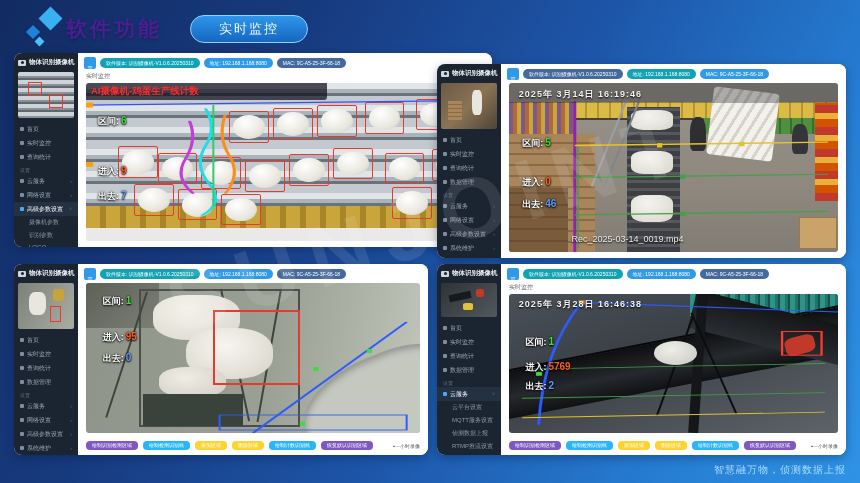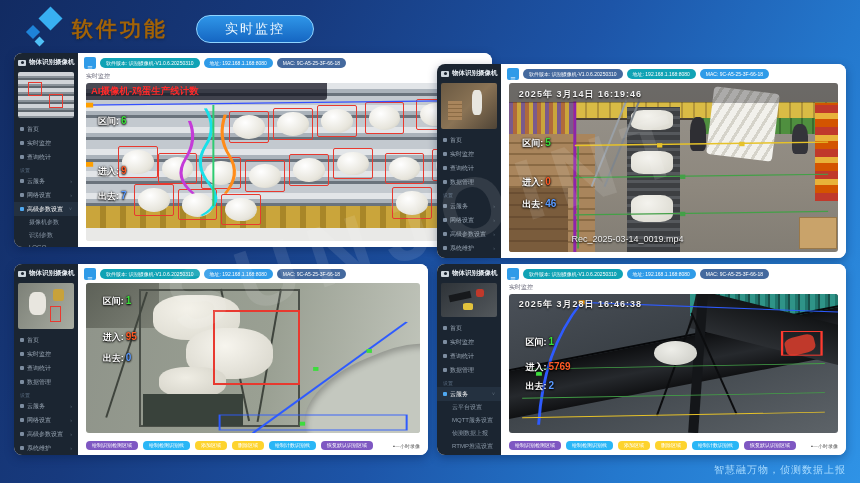--- a/index.html
+++ b/index.html
@@ -5,21 +5,21 @@
   html,body{margin:0;padding:0}
   body{width:860px;height:483px;overflow:hidden;position:relative;
        font-family:"Liberation Sans",sans-serif;
        background:linear-gradient(118deg,#122b62 0%,#173a7e 28%,#1d55a8 55%,#2478cd 78%,#2f93e6 100%)}
   
   .hdr{position:absolute;left:0;top:0;right:0;height:58px;display:flex;align-items:center}
   .logo{position:relative;width:36px;height:40px;margin-left:26px}
   .logo .d1{position:absolute;right:3px;top:1px;width:17px;height:17px;background:#38b0f2;transform:rotate(45deg)}
   .logo .d2{position:absolute;left:2px;top:18px;width:10px;height:10px;background:#1e83d8;transform:rotate(45deg)}
   .logo .d3{position:absolute;left:10px;top:29px;width:7px;height:7px;background:#4fc0f6;transform:rotate(45deg)}
-  .sltitle{color:#a16207;font-size:21px;font-weight:bold;letter-spacing:3px;margin-left:10px;text-shadow:0 1px 3px rgba(0,0,0,.3)}
+  .sltitle{color:#4c1d95;font-size:21px;font-weight:bold;letter-spacing:3px;margin-left:4px;text-shadow:0 1px 3px rgba(0,0,0,.3)}
   .slbadge{margin-left:28px;padding:4px 28px;border-radius:15px;border:1px solid #8fd4ff;
            background:linear-gradient(180deg,#2f96e8,#1566c2);color:#eef8ff;font-size:13px;letter-spacing:2px}
   .sfooter{position:absolute;right:14px;bottom:6px;color:#a8dbff;font-size:10px;letter-spacing:1px}
   .wm{position:absolute;left:50%;top:46%;transform:translate(-50%,-50%) rotate(-18deg);
       font-size:86px;font-weight:bold;letter-spacing:14px;color:rgba(255,255,255,0.10);
       pointer-events:none;z-index:50;white-space:nowrap}
   
   .card{position:absolute;background:#fff;border-radius:8px;overflow:hidden;display:flex;
         box-shadow:0 3px 10px rgba(0,20,60,.35)}
   .p1{left:14px;top:53px;width:478px;height:194px}

